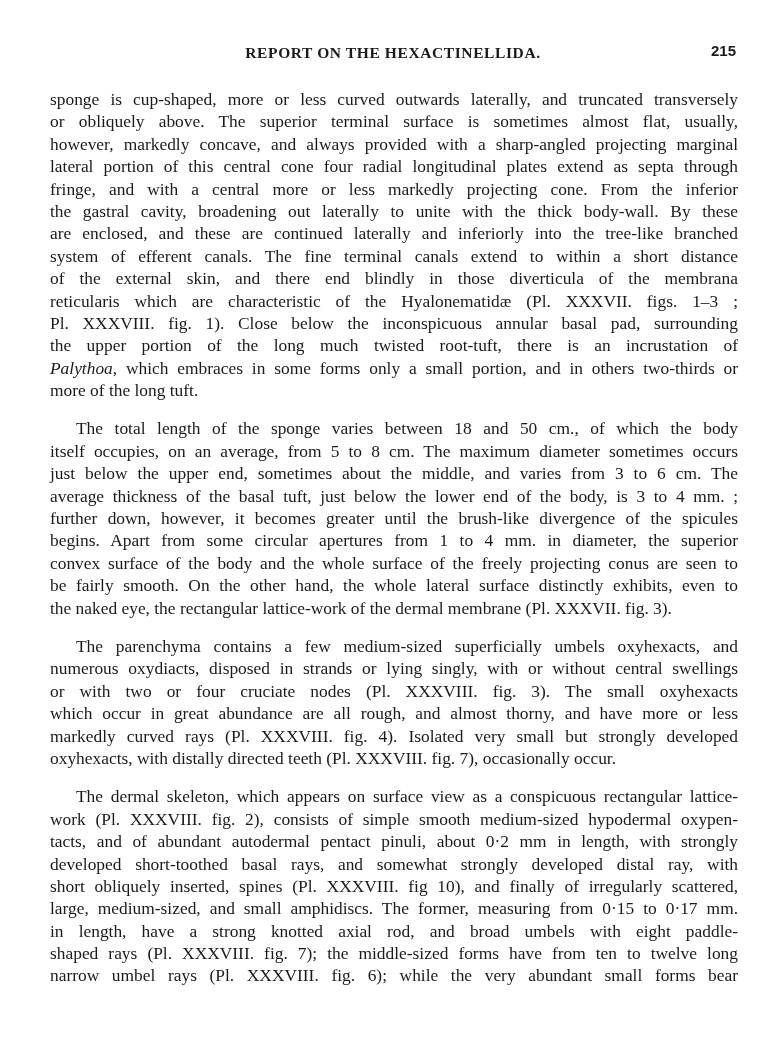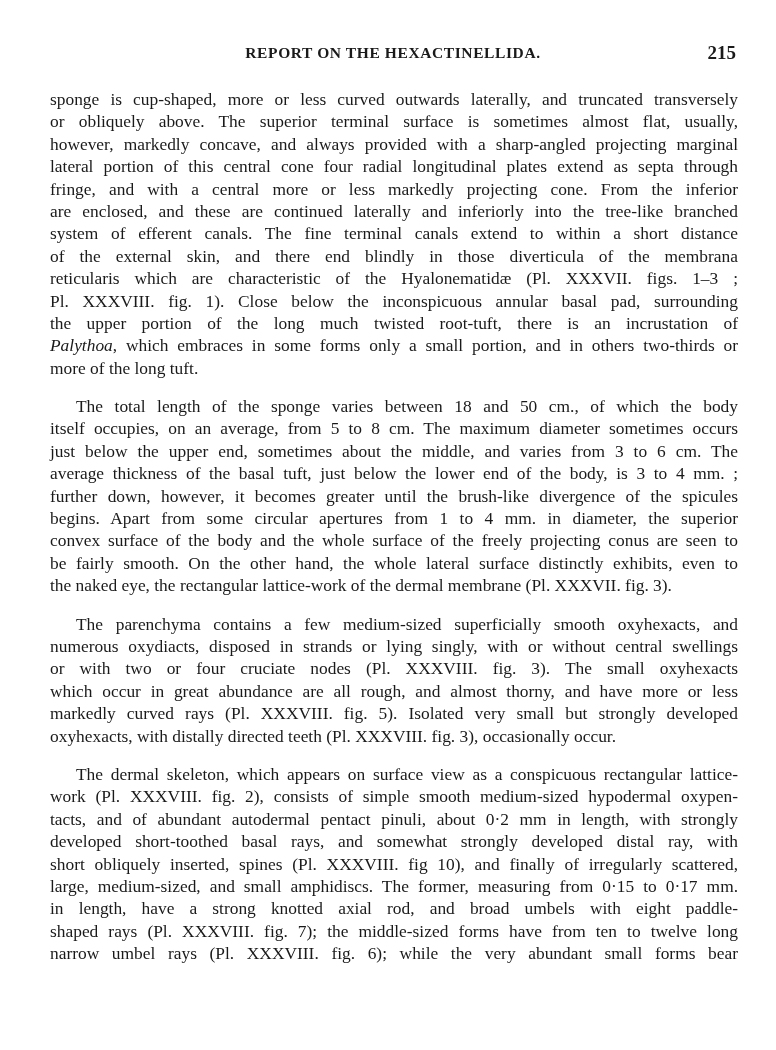--- a/index.html
+++ b/index.html
@@ -2,21 +2,21 @@
 <html><head>
 <meta charset="utf-8">
 <style>
   html, body { margin: 0; padding: 0; background: #ffffff; }
   body { width: 776px; height: 1050px; position: relative; overflow: hidden;
          font-family: "DejaVu Serif", "Liberation Serif", serif; color: #1a1a1a; }
   .header { position: absolute; top: 44px; left: 50px; width: 686px; height: 24px; }
   .running-title { position: absolute; left: 0; right: 0; text-align: center;
          font-family: "Liberation Serif", serif; font-size: 15.5px; letter-spacing: 0.6px; font-weight: bold; }
   .page-number { position: absolute; right: 0; top: -2px;
-         font-family: Liberation Serif, serif; font-size: 19px; font-weight: bold; }
+         font-family: Liberation Sans, sans-serif; font-size: 15px; font-weight: bold; }
   .body-text { position: absolute; top: 88px; left: 50px; width: 688px; }
   .line { font-family: "Liberation Serif", serif; font-size: 17.4px; line-height: 22.4px;
          height: 22.4px; white-space: nowrap; text-align: justify; text-align-last: justify; }
   .line.last { text-align-last: left; }
   .line.indent { padding-left: 26px; }
   .para + .para { margin-top: 16px; }
   i { font-style: italic; }
 </style>
 </head>
 <body>
@@ -26,20 +26,21 @@
   <div class="page-number">215</div>
 </div>
 
 <div class="body-text" id="body-text">
     <div class="para">
       <div class="line">sponge is cup-shaped, more or less curved outwards laterally, and truncated transversely</div>
       <div class="line">or obliquely above. The superior terminal surface is sometimes almost flat, usually,</div>
       <div class="line">however, markedly concave, and always provided with a sharp-angled projecting marginal</div>
       <div class="line">lateral portion of this central cone four radial longitudinal plates extend as septa through</div>
       <div class="line">fringe, and with a central more or less markedly projecting cone. From the inferior</div>
+      <div class="line">the gastral cavity, broadening out laterally to unite with the thick body-wall. By these</div>
       <div class="line">are enclosed, and these are continued laterally and inferiorly into the tree-like branched</div>
       <div class="line">system of efferent canals. The fine terminal canals extend to within a short distance</div>
       <div class="line">of the external skin, and there end blindly in those diverticula of the membrana</div>
       <div class="line">reticularis which are characteristic of the Hyalonematidæ (Pl. XXXVII. figs. 1–3 ;</div>
       <div class="line">Pl. XXXVIII. fig. 1). Close below the inconspicuous annular basal pad, surrounding</div>
       <div class="line">the upper portion of the long much twisted root-tuft, there is an incrustation of</div>
       <div class="line"><i>Palythoa</i>, which embraces in some forms only a small portion, and in others two-thirds or</div>
       <div class="line last">more of the long tuft.</div>
     </div>
     <div class="para">
@@ -47,26 +48,26 @@
       <div class="line">itself occupies, on an average, from 5 to 8 cm. The maximum diameter sometimes occurs</div>
       <div class="line">just below the upper end, sometimes about the middle, and varies from 3 to 6 cm. The</div>
       <div class="line">average thickness of the basal tuft, just below the lower end of the body, is 3 to 4 mm. ;</div>
       <div class="line">further down, however, it becomes greater until the brush-like divergence of the spicules</div>
       <div class="line">begins. Apart from some circular apertures from 1 to 4 mm. in diameter, the superior</div>
       <div class="line">convex surface of the body and the whole surface of the freely projecting conus are seen to</div>
       <div class="line">be fairly smooth. On the other hand, the whole lateral surface distinctly exhibits, even to</div>
       <div class="line last">the naked eye, the rectangular lattice-work of the dermal membrane (Pl. XXXVII. fig. 3).</div>
     </div>
     <div class="para">
-      <div class="line indent">The parenchyma contains a few medium-sized superficially smooth oxyhexacts, and</div>
+      <div class="line indent">The parenchyma contains a few medium-sized superficially umbels oxyhexacts, and</div>
       <div class="line">numerous oxydiacts, disposed in strands or lying singly, with or without central swellings</div>
       <div class="line">or with two or four cruciate nodes (Pl. XXXVIII. fig. 3). The small oxyhexacts</div>
       <div class="line">which occur in great abundance are all rough, and almost thorny, and have more or less</div>
-      <div class="line">markedly curved rays (Pl. XXXVIII. fig. 5). Isolated very small but strongly developed</div>
-      <div class="line last">oxyhexacts, with distally directed teeth (Pl. XXXVIII. fig. 3), occasionally occur.</div>
+      <div class="line">markedly curved rays (Pl. XXXVIII. fig. 4). Isolated very small but strongly developed</div>
+      <div class="line last">oxyhexacts, with distally directed teeth (Pl. XXXVIII. fig. 7), occasionally occur.</div>
     </div>
     <div class="para">
       <div class="line indent">The dermal skeleton, which appears on surface view as a conspicuous rectangular lattice-</div>
       <div class="line">work (Pl. XXXVIII. fig. 2), consists of simple smooth medium-sized hypodermal oxypen-</div>
       <div class="line">tacts, and of abundant autodermal pentact pinuli, about 0·2 mm in length, with strongly</div>
       <div class="line">developed short-toothed basal rays, and somewhat strongly developed distal ray, with</div>
       <div class="line">short obliquely inserted, spines (Pl. XXXVIII. fig 10), and finally of irregularly scattered,</div>
       <div class="line">large, medium-sized, and small amphidiscs. The former, measuring from 0·15 to 0·17 mm.</div>
       <div class="line">in length, have a strong knotted axial rod, and broad umbels with eight paddle-</div>
       <div class="line">shaped rays (Pl. XXXVIII. fig. 7); the middle-sized forms have from ten to twelve long</div>

